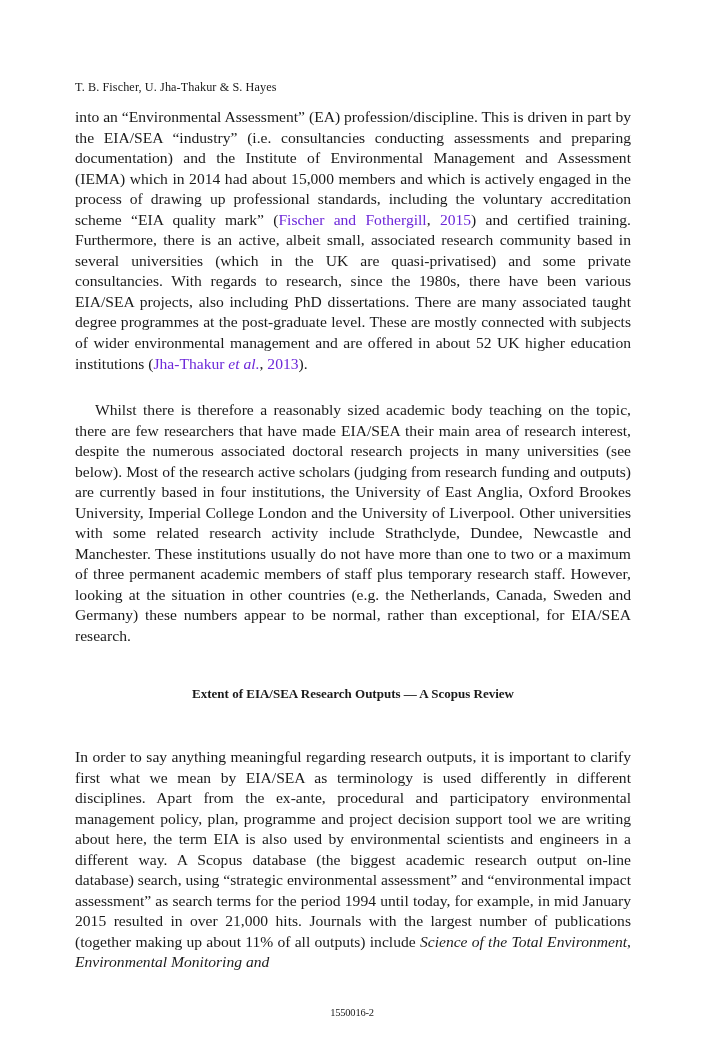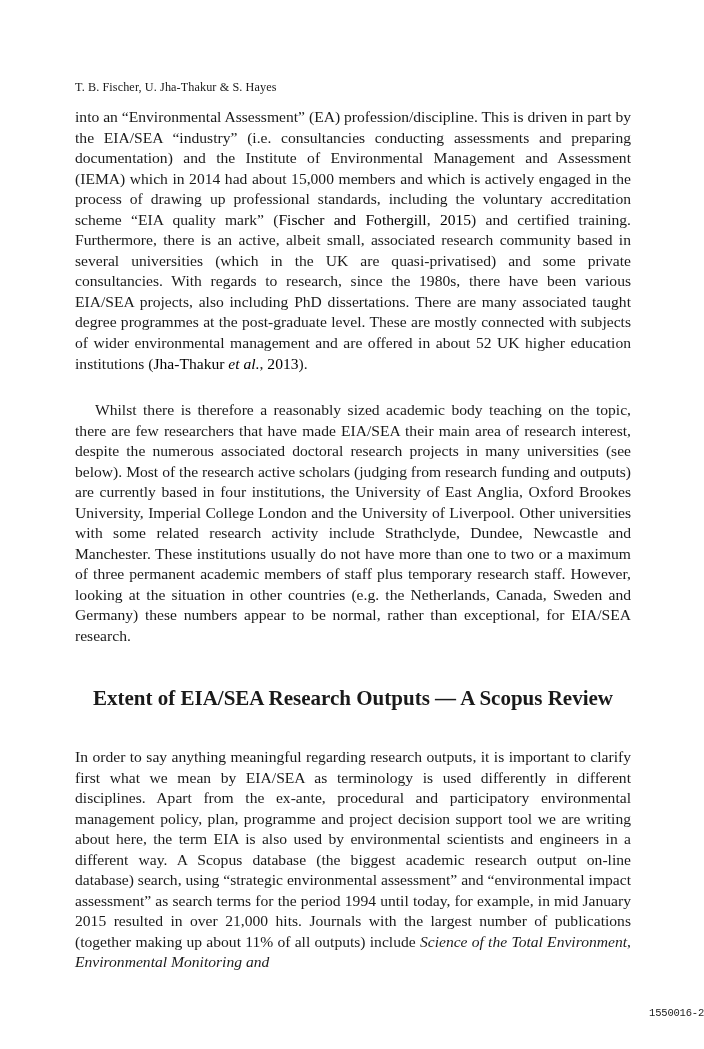--- a/index.html
+++ b/index.html
@@ -17,28 +17,28 @@
     font-size: 15.6px; line-height: 20.55px;
     text-align: justify; hyphens: manual;
   }
   .p1 { top: 107px; }
   .p2 { top: 400px; }
   .p2 .para { text-indent: 20px; }
   .p3 { top: 717px; margin-top: 30px; }
   .para { margin: 0; }
   .section-heading {
     position: absolute; left: 75px; width: 556px; top: 686px;
-    text-align: center; font-weight: bold; font-size: 21px;
+    text-align: center; font-weight: bold; font-size: 13px;
   }
-  .cite { color: #000000; text-decoration: none; }
+  .cite { color: #6d28d9; text-decoration: none; }
   .cite-i { font-style: italic; margin-top: 13px; }
   .ital { font-style: italic; }
   .page-number {
     position: absolute; left: 0; width: 704px; top: 1007px;
-    text-align: right; font-family: Liberation Mono, monospace;
+    text-align: center; font-family: Liberation Serif, serif;
     font-size: 10.5px; letter-spacing: -0.2px;
   }
 </style>
 </head>
 <body>
 
 <div class="running-head">T. B. Fischer, U. Jha-Thakur &amp; S. Hayes</div>
 
 <div class="body-text p1">
   <p class="para"><span>into an “Environmental Assessment” (EA) profession/discipline. This is driven in part by the EIA/SEA “industry” (i.e. consultancies conducting assessments and preparing documentation) and the Institute of Environmental Management and Assessment (IEMA) which in 2014 had about 15,000 members and which is actively engaged in the process of drawing up professional standards, including the voluntary accreditation scheme “EIA quality mark” (</span><a class="cite">Fischer and Fothergill</a><span>, </span><a class="cite">2015</a><span>) and certified training. Furthermore, there is an active, albeit small, associated research community based in several universities (which in the UK are quasi-privatised) and some private consultancies. With regards to research, since the 1980s, there have been various EIA/SEA projects, also including PhD dissertations. There are many associated taught degree programmes at the post-graduate level. These are mostly connected with subjects of wider environmental management and are offered in about 52 UK higher education institutions (</span><a class="cite"><span>Jha-Thakur </span><span class="cite-i">et al.</span></a><span>, </span><a class="cite">2013</a><span>).</span></p>

